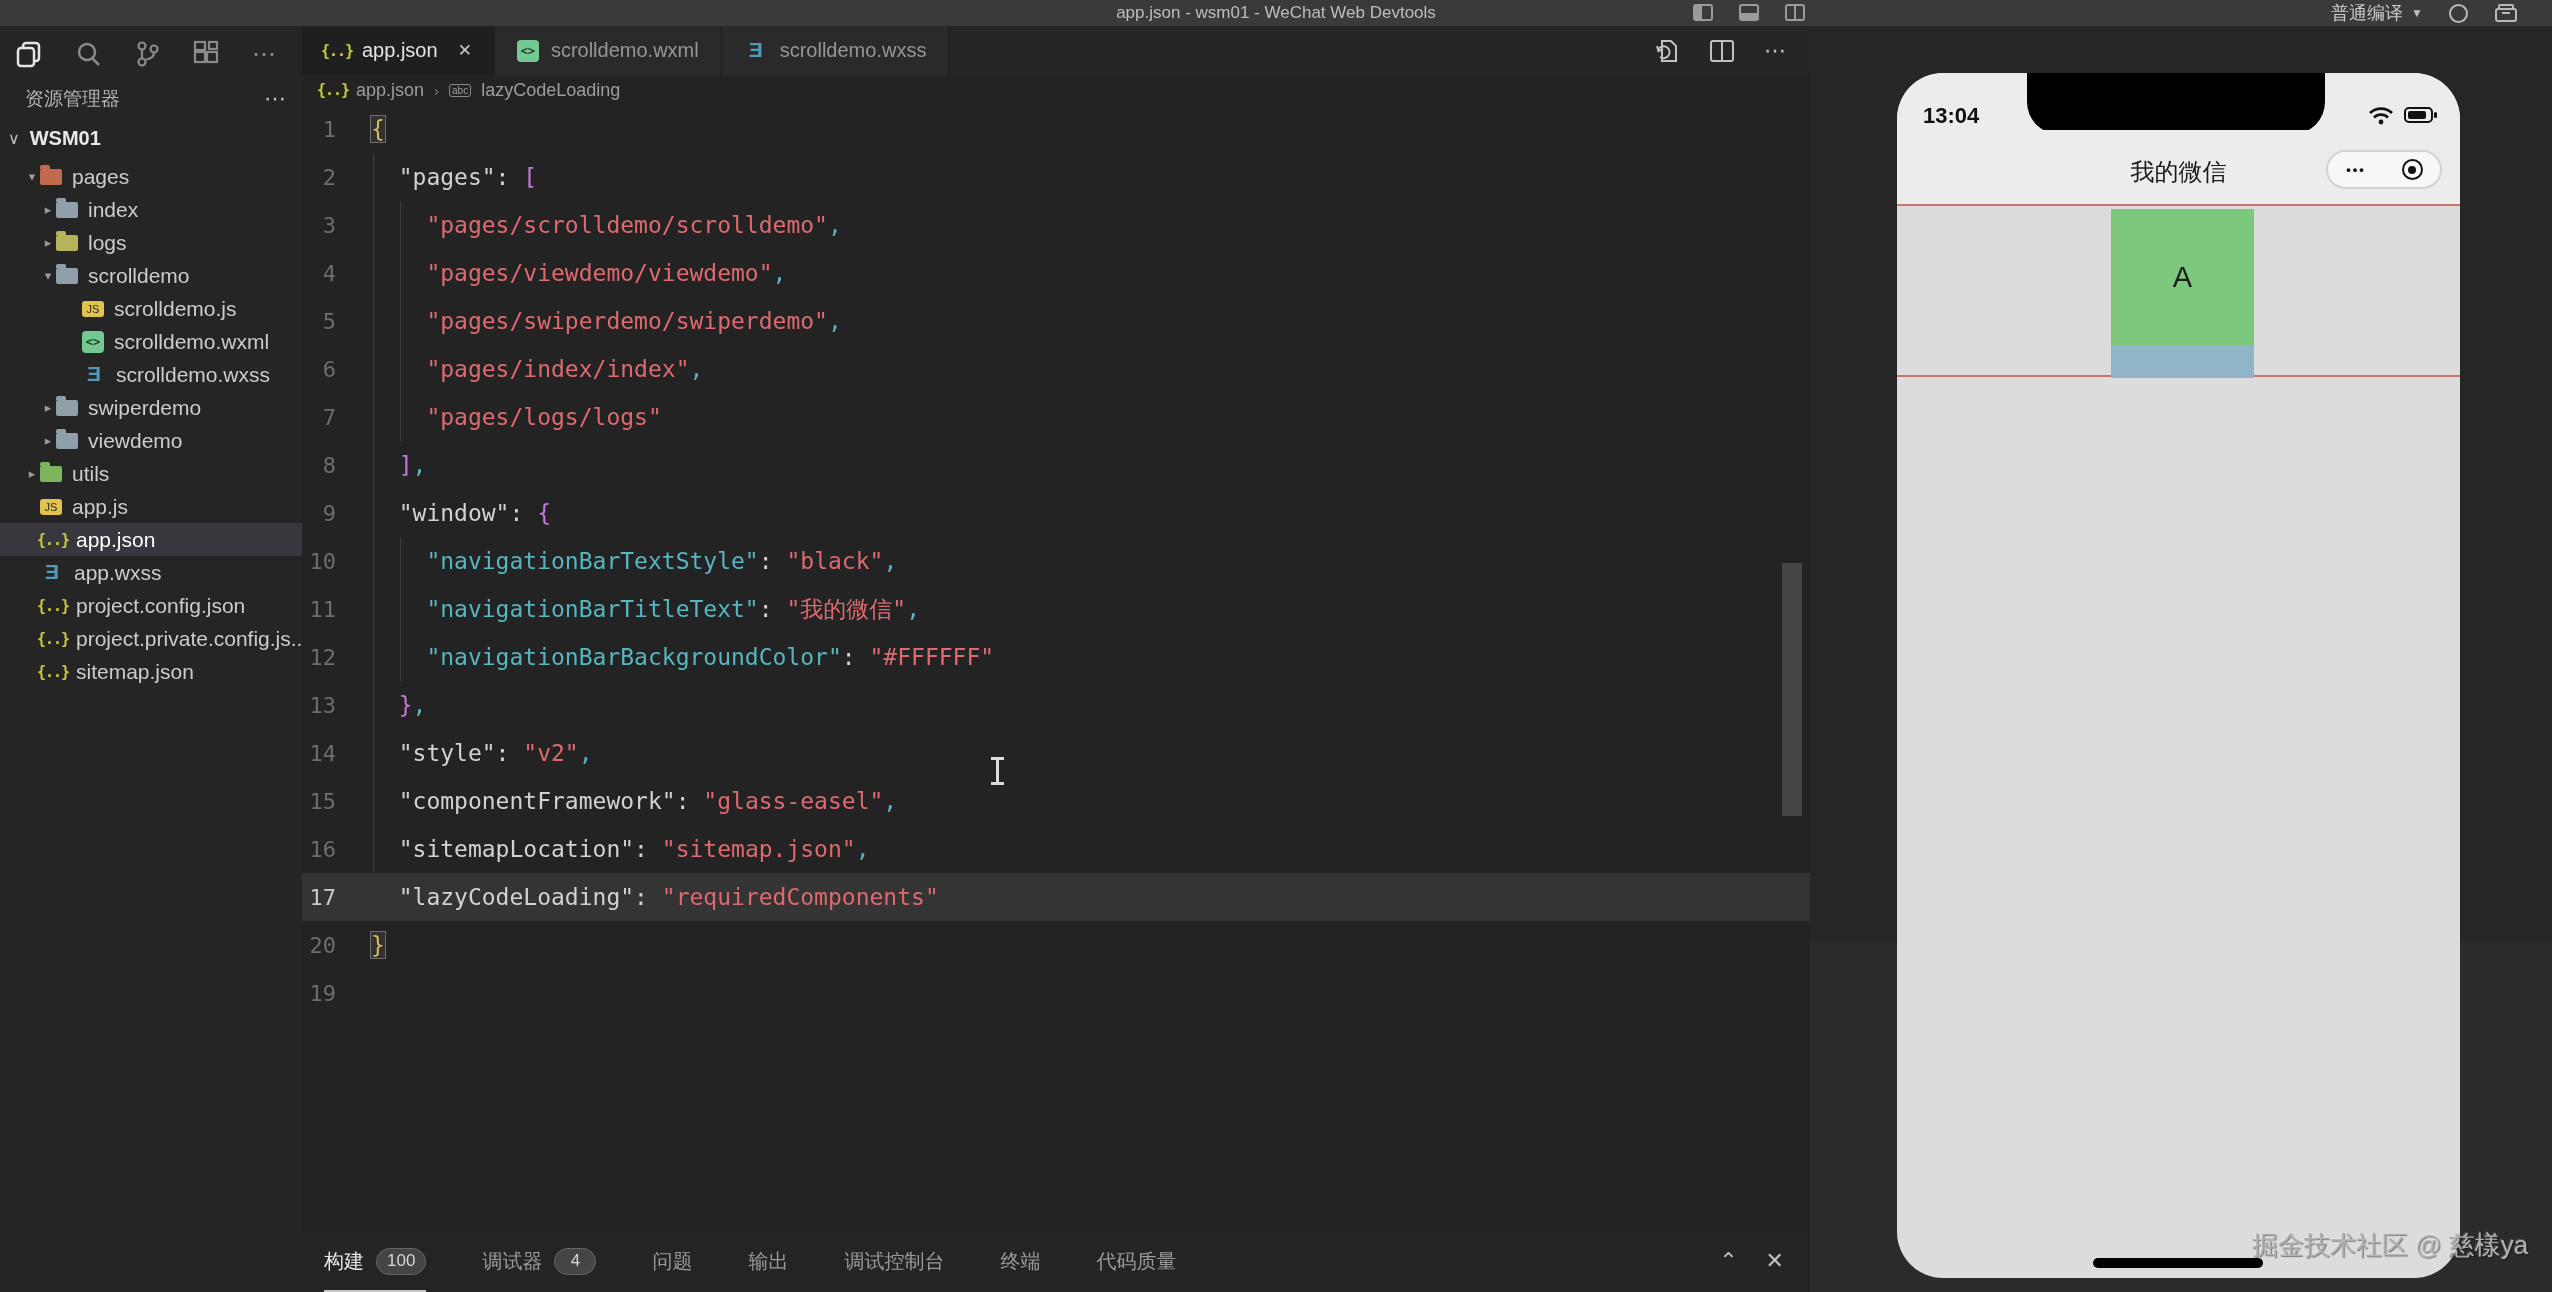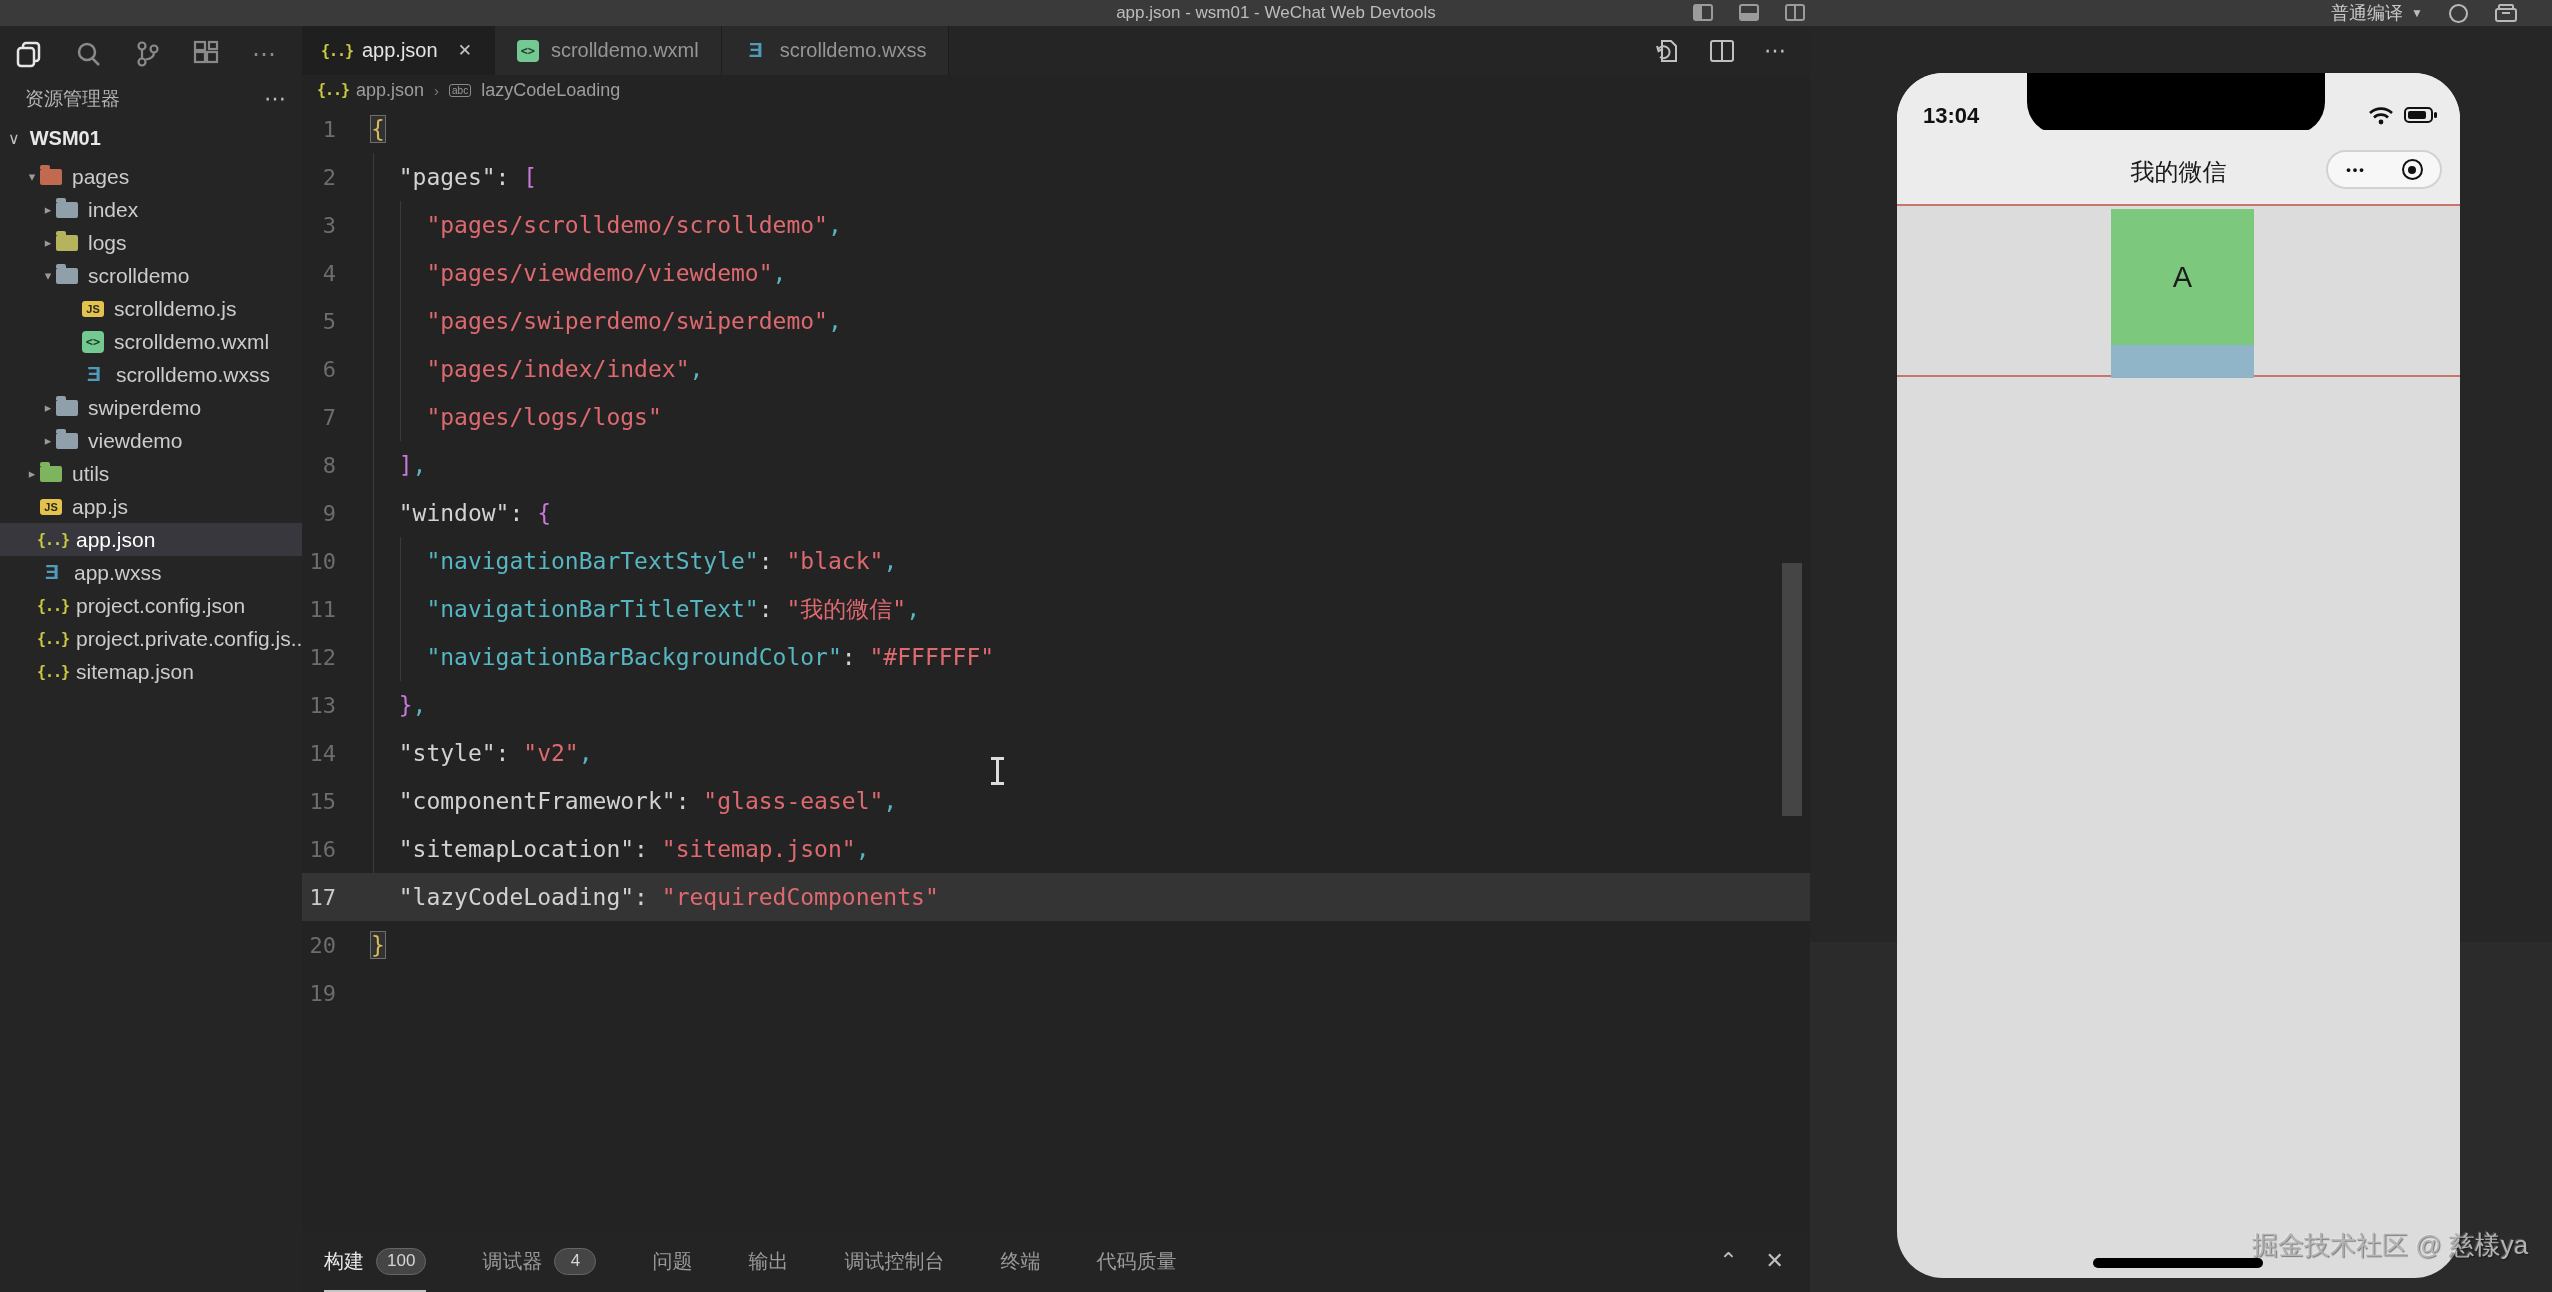--- a/index.html
+++ b/index.html
@@ -34,21 +34,21 @@
   .trow .lbl { margin-left:10px; white-space:nowrap; overflow:hidden; }
 
   
   .ic { flex:none; display:inline-flex; align-items:center; justify-content:center; }
   .fold { width:22px; height:16px; border-radius:2px; position:relative; background:#8fa0aa; }
   .fold::before { content:""; position:absolute; left:0; top:-4px; width:10px; height:4px;
                   border-radius:2px 2px 0 0; background:inherit; }
   .fold.c-red { background:#c16a4f; } .fold.c-olive { background:#b5b35c; }
   .fold.c-green { background:#7cb55e; } .fold.c-slate { background:#8fa0aa; }
   .ic-js { width:22px; height:16px; background:#e3c24d; border-radius:3px; color:#2b2b1a;
-           font-size:11px; font-weight:bold; }
+           font-size:11px; font-weight:normal; }
   .ic-json { color:#cbcb41; font-family:"DejaVu Sans Mono",monospace; font-size:15px; font-weight:bold;
              letter-spacing:-1px; width:26px; }
   .ic-wxml { width:22px; height:22px; background:#73c991; border-radius:4px; color:#1d3b26;
              font-size:12px; font-weight:bold; font-family:"DejaVu Sans Mono",monospace; }
   .ic-wxss { color:#519aba; font-size:21px; font-weight:bold; width:24px; transform:scaleY(.92); }
 
   
   .editor-col { position:absolute; left:302px; top:26px; width:1508px; height:1266px; background:#232323; }
   .tabbar { height:49px; background:#252526; display:flex; }
   .etab { height:49px; display:flex; align-items:center; padding:0 22px; gap:12px;

